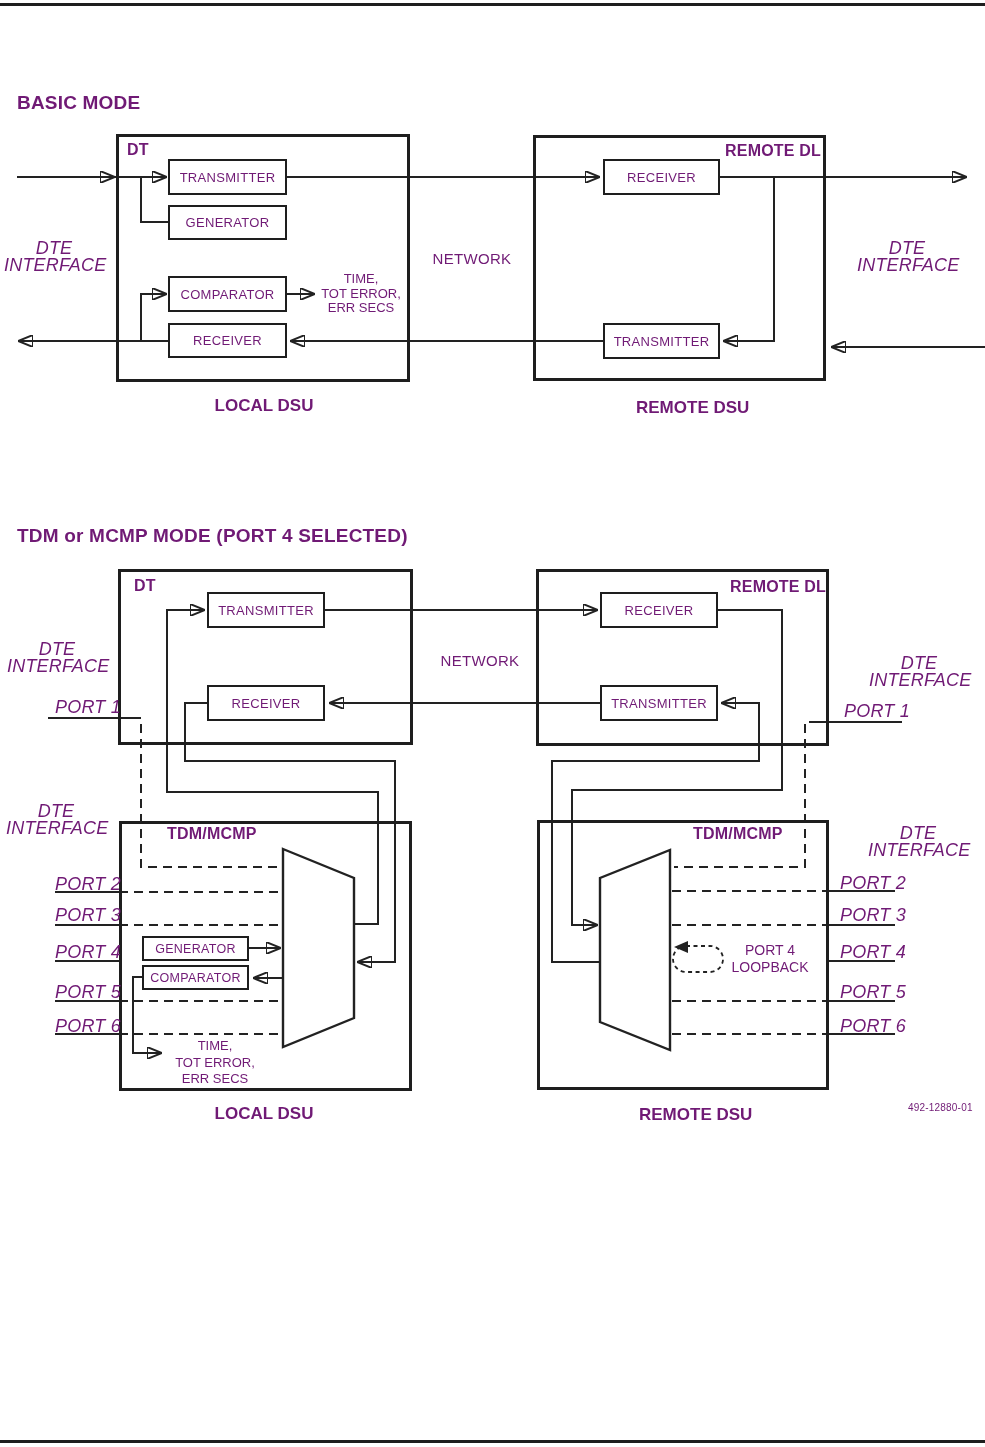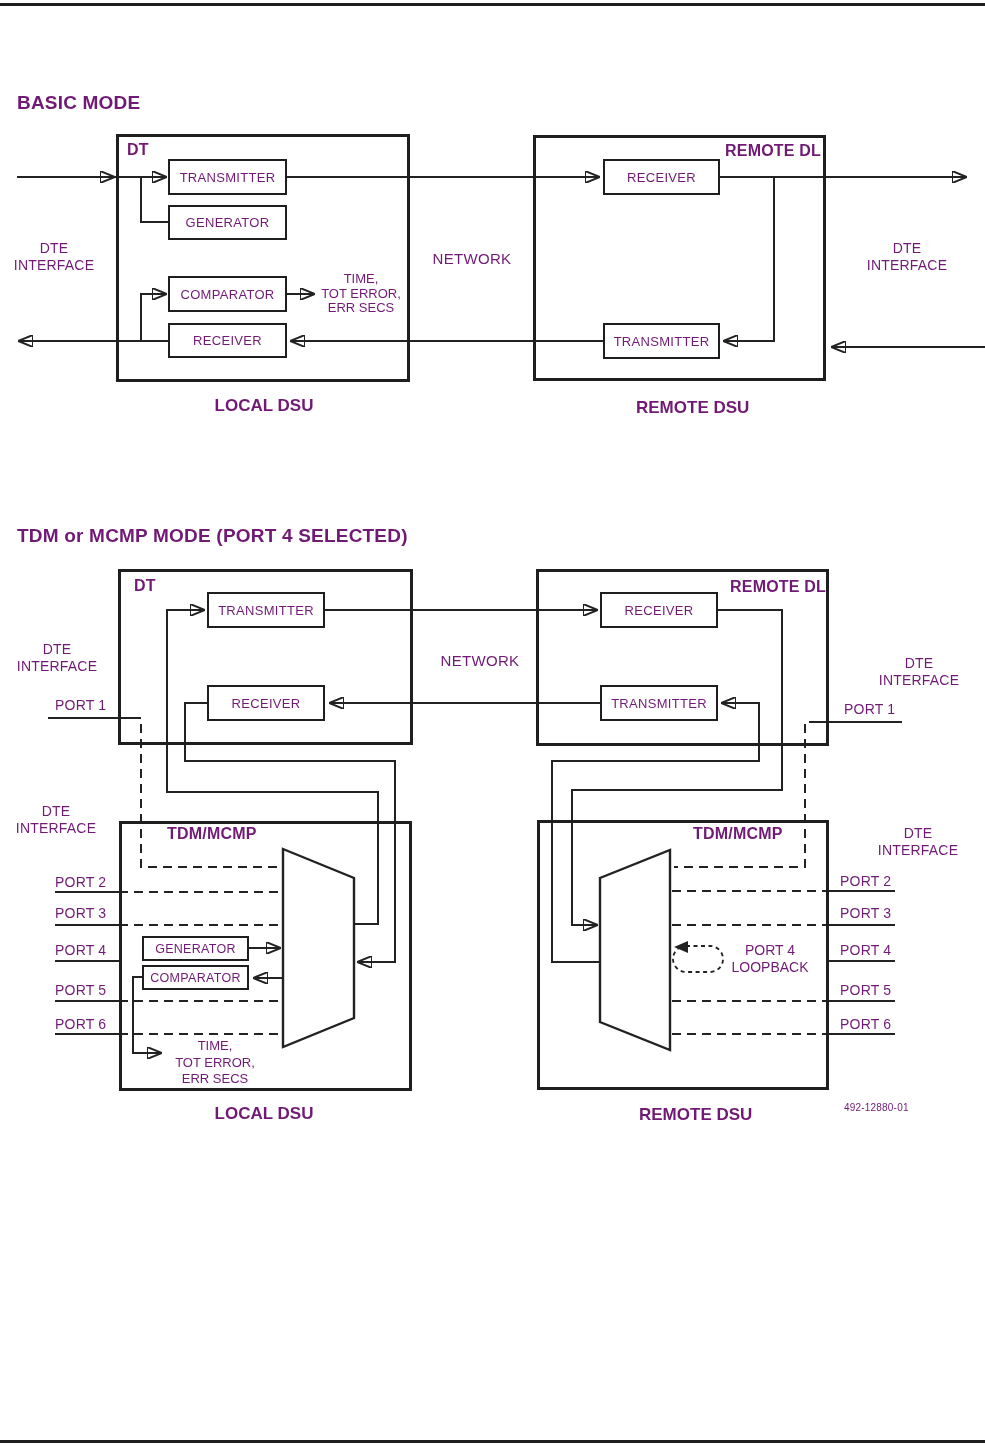--- a/index.html
+++ b/index.html
@@ -18,21 +18,21 @@
   .outerbox{position:absolute; border:3px solid #1e1e1e; background:transparent; box-sizing:border-box;}
   .blk{
     position:absolute; border:2px solid #1e1e1e; background:#ffffff; box-sizing:border-box;
     display:flex; align-items:center; justify-content:center;
     font-size:13px; letter-spacing:.3px; white-space:nowrap;
   }
   .blk.small{font-size:12.5px;}
   .title{position:absolute; font-size:19px; font-weight:bold; letter-spacing:.2px; white-space:nowrap;}
   .corner{position:absolute; font-size:16px; font-weight:bold; letter-spacing:.2px; white-space:nowrap;}
   .caption{position:absolute; font-size:17px; font-weight:bold; text-align:center; white-space:nowrap;}
-  .lbl{position:absolute; font-size:14px; letter-spacing:.2px; white-space:pre-line;}
+  .lbl{position:absolute; font-size:18px; letter-spacing:.2px; white-space:pre-line;font-style:italic;}
   .lbl.ctr{text-align:center; line-height:17px;}
   .net{position:absolute; font-size:15px; text-align:center; letter-spacing:.3px; white-space:nowrap;}
   .stats{position:absolute; font-size:13px; text-align:center; white-space:pre-line; line-height:14.5px;}
   .stats2{line-height:16.5px;}
   .looplbl{position:absolute; font-size:14px; text-align:center; white-space:pre-line; line-height:16.5px;}
   .fignum{position:absolute; font-size:10px; letter-spacing:.2px; white-space:nowrap;}
 </style>
 </head>
 <body>
 
@@ -206,15 +206,15 @@
   <div class="lbl" style="left:840px; top:1016px;">PORT 6</div>
 
   <div class="looplbl" style="left:720px; top:942px; width:100px;">PORT 4
 LOOPBACK</div>
   <div class="stats stats2" style="left:160px; top:1038px; width:110px;">TIME,
 TOT ERROR,
 ERR SECS</div>
 
   <div class="caption" style="left:214px; top:1104px; width:100px;">LOCAL DSU</div>
   <div class="caption" style="left:639px; top:1105px; width:100px;">REMOTE DSU</div>
-  <div class="fignum" style="left:844px; top:1102px;">492-12880-01</div>
+  <div class="fignum" style="left:908px; top:1102px;">492-12880-01</div>
 
 </div>
 
 </body></html>

